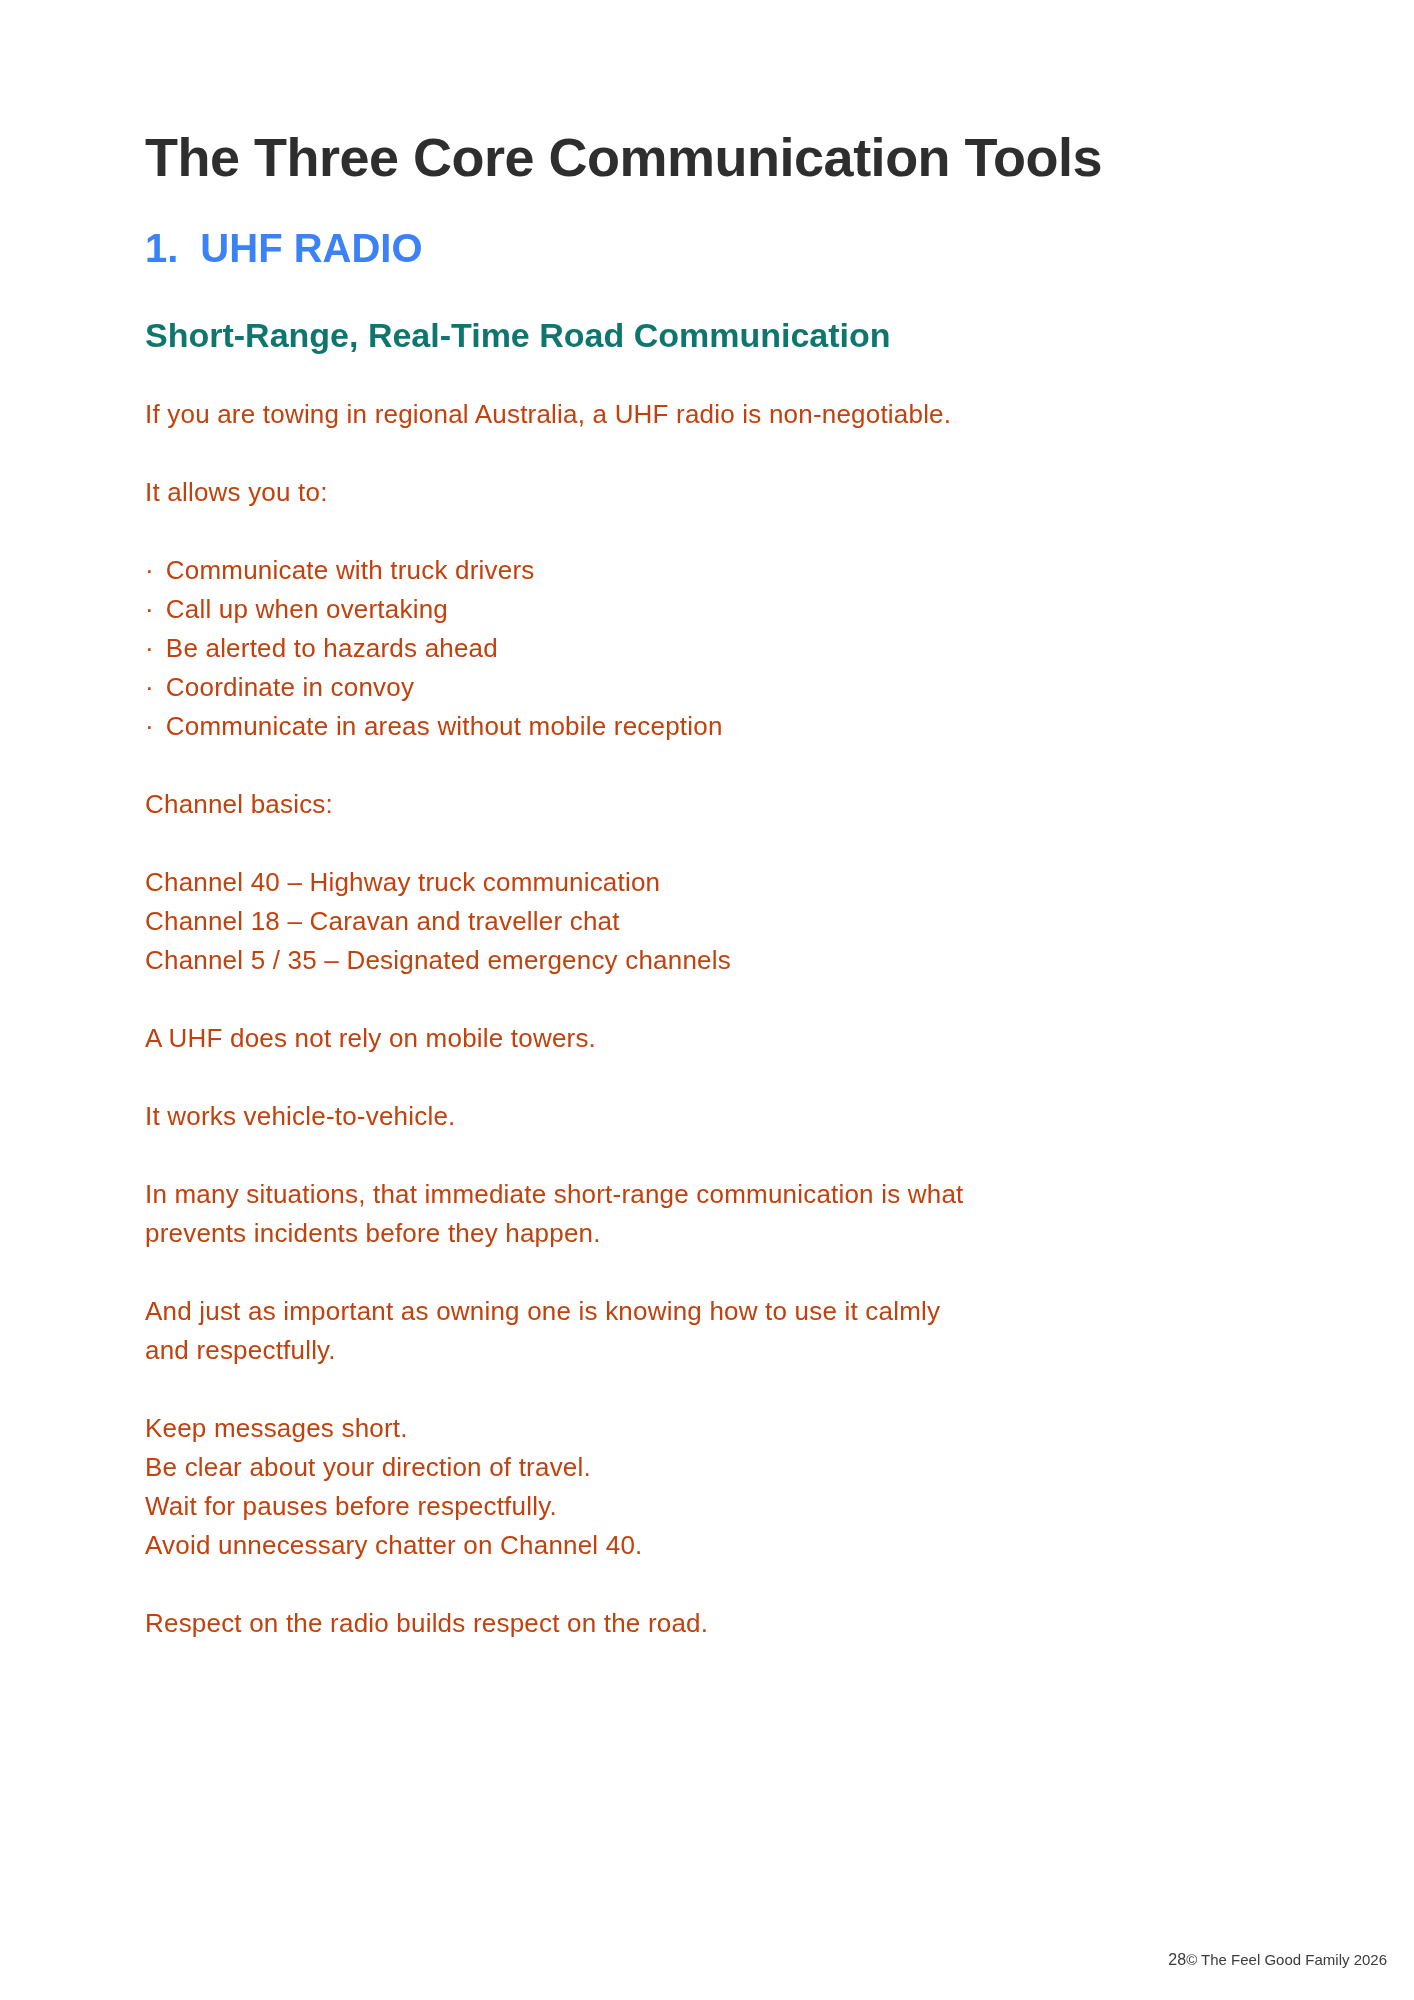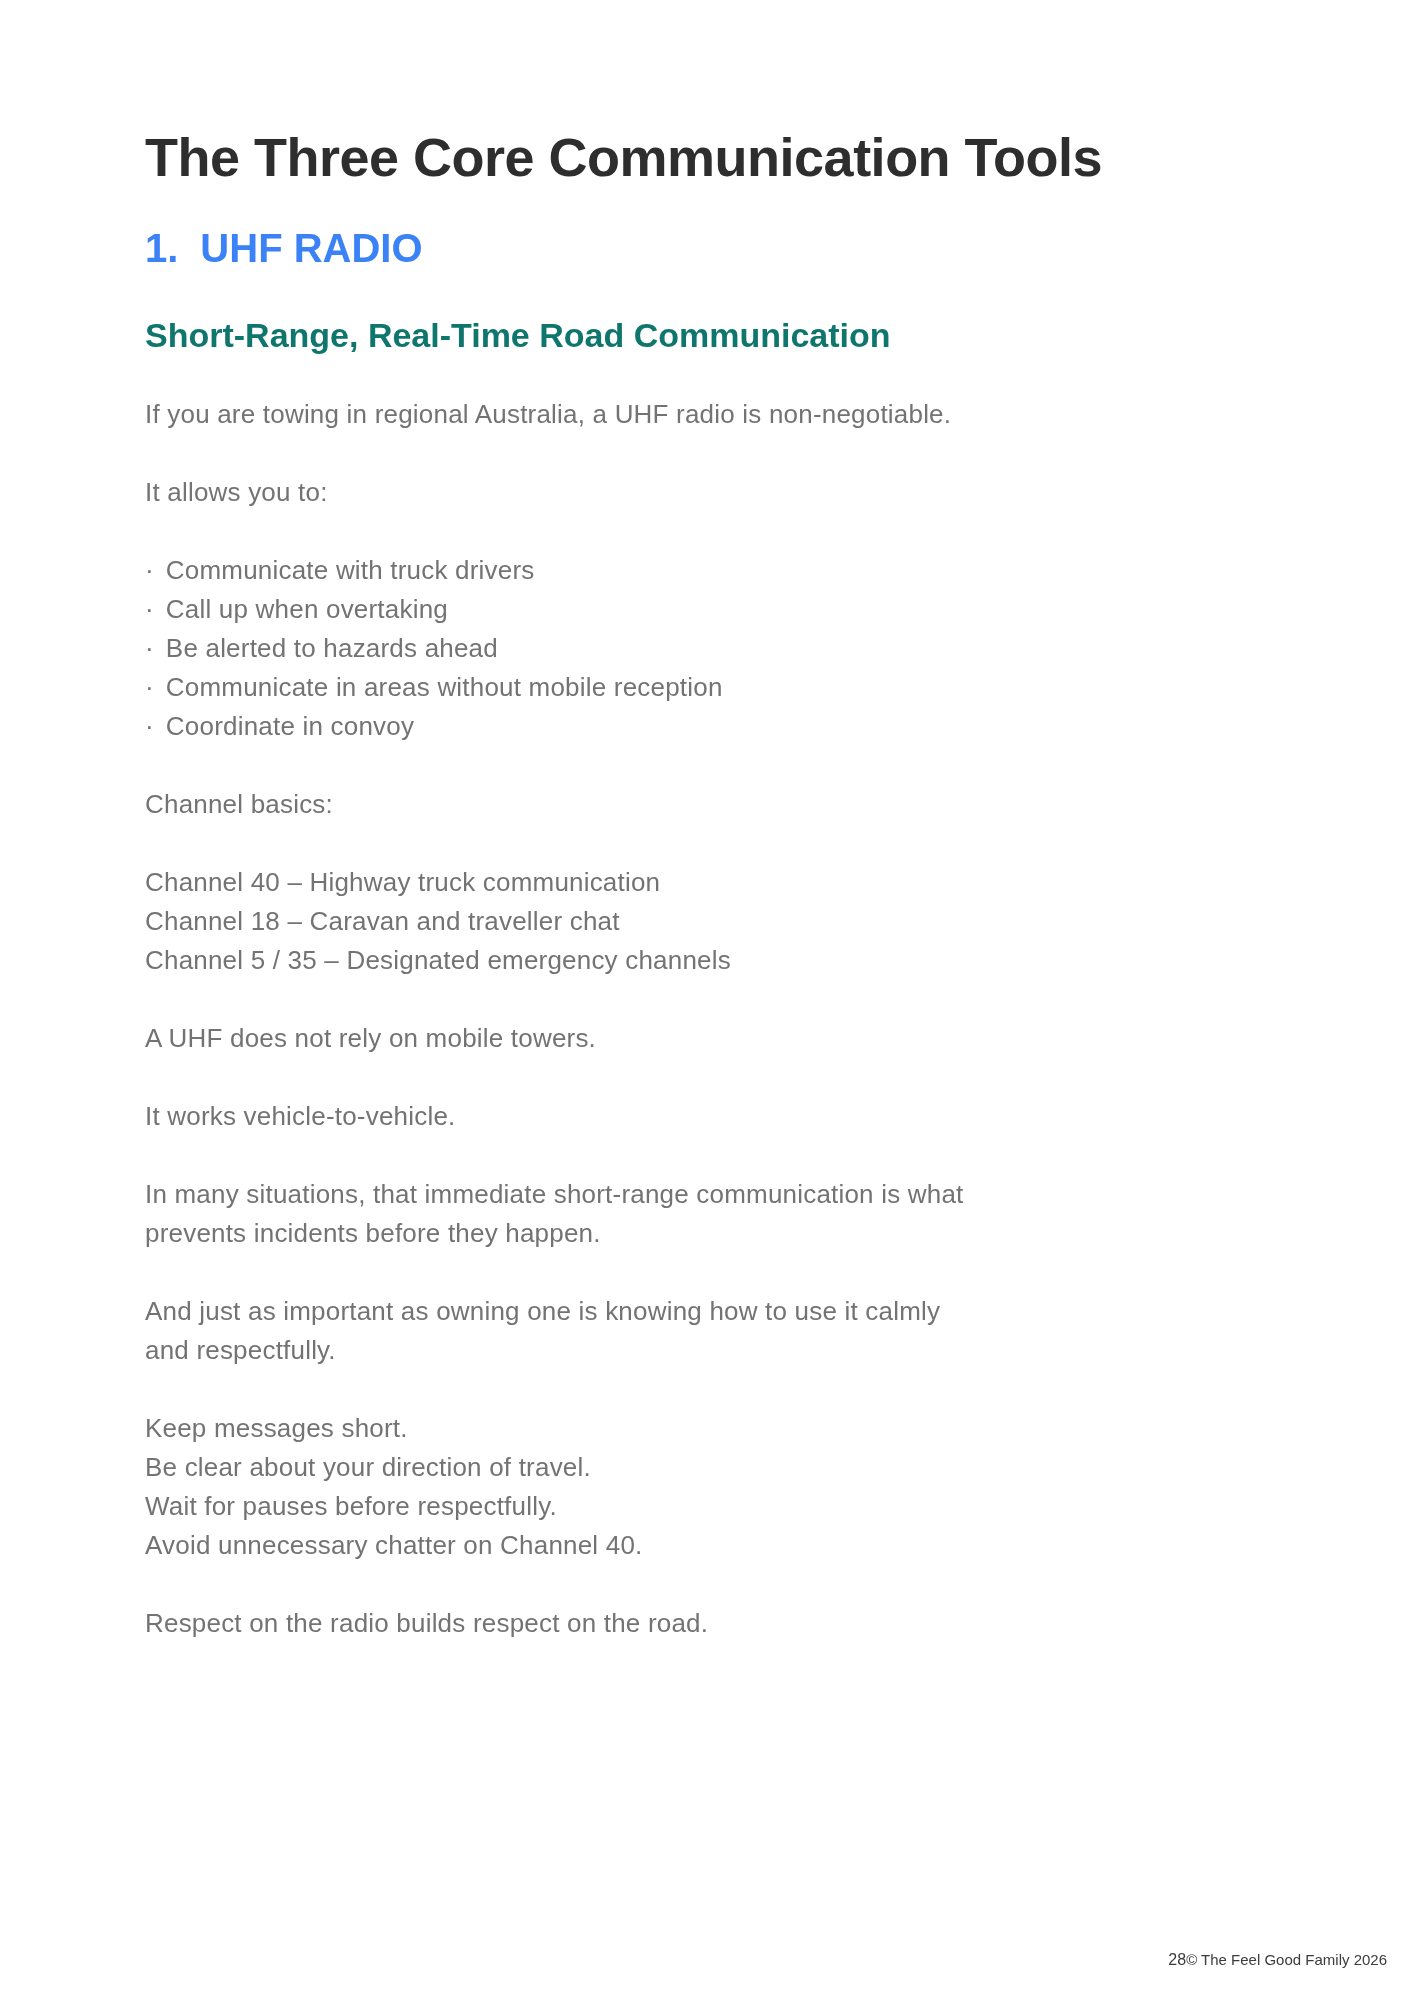--- a/index.html
+++ b/index.html
@@ -47,21 +47,21 @@
     line-height: 41px;
     font-weight: 700;
     color: #0f766e;
     margin: 0 0 39px 0;
   }
   .para {
     font-size: 26px;
     line-height: 39px;
     font-weight: 400;
     letter-spacing: 0.2px;
-    color: #737373;
+    color: #c2410c;
     margin: 0 0 39px 0;
   }
   .line {
     display: block;
     white-space: pre;
   }
   .bullet-line {
     display: block;
     white-space: pre;
   }
@@ -102,22 +102,22 @@
     <h3 class="subheading">Short-Range, Real-Time Road Communication</h3>
 
     <p class="para">If you are towing in regional Australia, a UHF radio is non-negotiable.</p>
 
     <p class="para">It allows you to:</p>
 
     <div class="para">
       <div class="bullet-line"><span class="bullet-marker">·</span><span>Communicate with truck drivers</span></div>
       <div class="bullet-line"><span class="bullet-marker">·</span><span>Call up when overtaking</span></div>
       <div class="bullet-line"><span class="bullet-marker">·</span><span>Be alerted to hazards ahead</span></div>
+      <div class="bullet-line"><span class="bullet-marker">·</span><span>Coordinate in convoy</span></div>
       <div class="bullet-line"><span class="bullet-marker">·</span><span>Communicate in areas without mobile reception</span></div>
-      <div class="bullet-line"><span class="bullet-marker">·</span><span>Coordinate in convoy</span></div>
     </div>
 
     <p class="para">Channel basics:</p>
 
     <div class="para">
       <div class="line">Channel 40 – Highway truck communication</div>
       <div class="line">Channel 18 – Caravan and traveller chat</div>
       <div class="line">Channel 5 / 35 – Designated emergency channels</div>
     </div>
 

